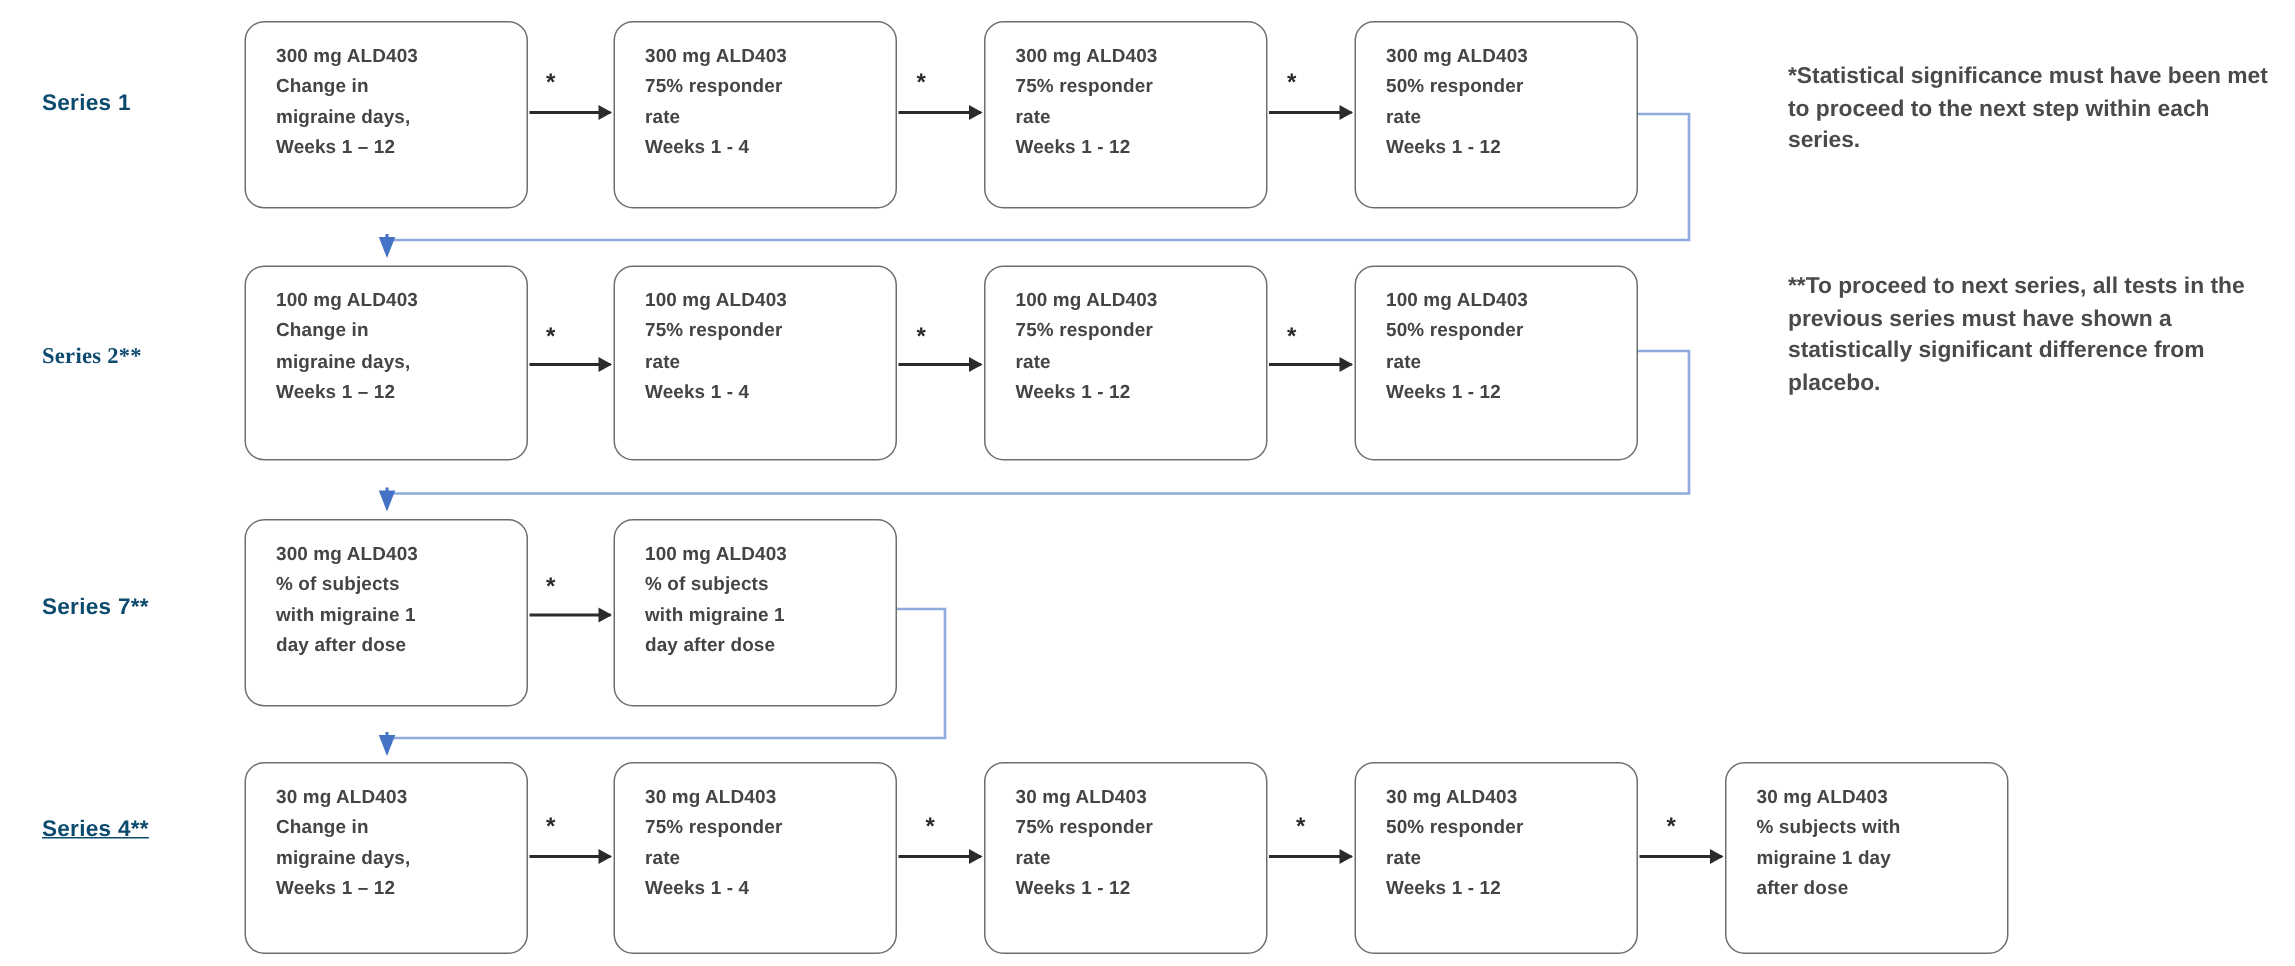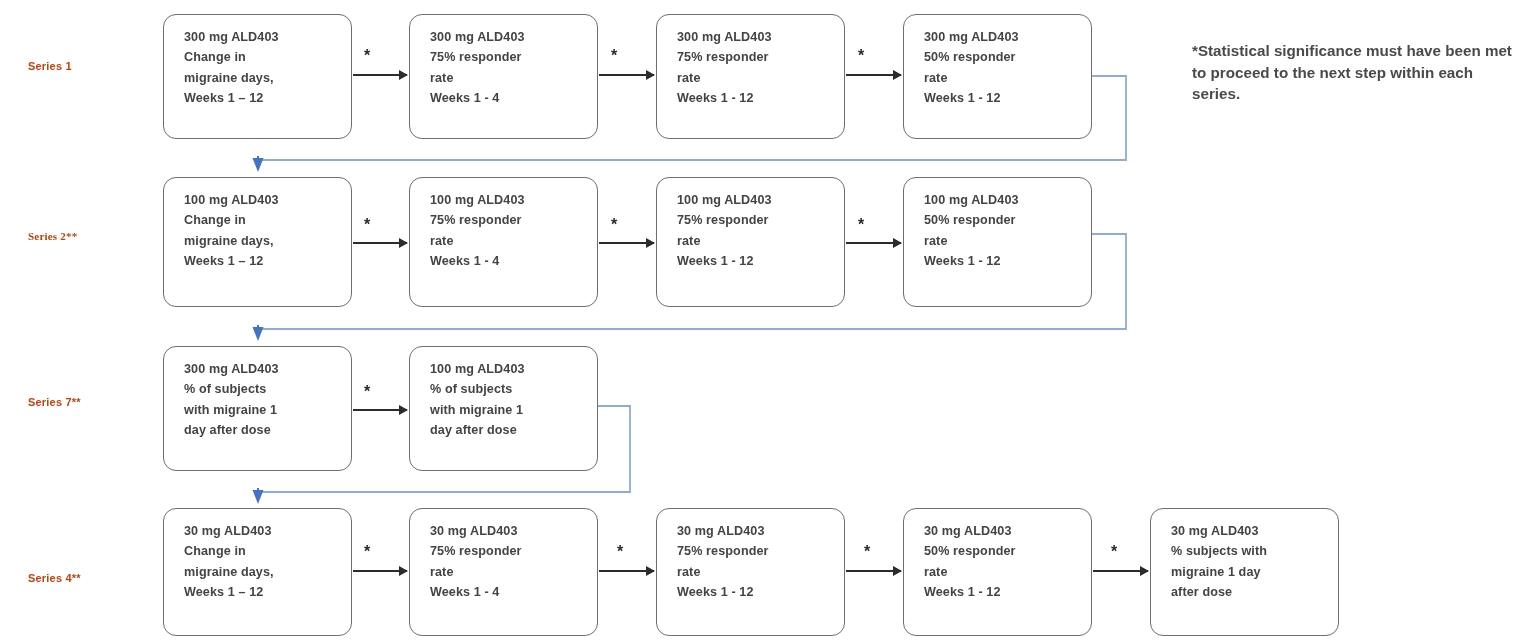--- a/index.html
+++ b/index.html
@@ -15,23 +15,23 @@
     position: relative;
     width: 1530px;
     height: 644px;
     background: #ffffff;
     overflow: hidden;
   }
 
   
   .series-label {
     position: absolute;
-    font-size: 11px;
+    font-size: 15px;
     font-weight: 700;
-    color: #c2410c;
+    color: #0c4a6e;
     letter-spacing: .2px;
     white-space: nowrap;
   }
 
   
   .node {
     position: absolute;
     box-sizing: border-box;
     border: 1.6px solid #6e6e6e;
     border-radius: 13px;
@@ -182,21 +182,21 @@
 day after dose</div>
 
   <div class="conn" style="left:0; top:0;">
     <svg width="1530" height="644">
       <polyline points="598,406 630,406 630,492 258,492" fill="none" stroke="#8faadc" stroke-width="1.8"></polyline>
       <polygon points="258,504 252.5,490 263.5,490" fill="#4472c4"></polygon>
       <line x1="258" y1="488" x2="258" y2="498" stroke="#4472c4" stroke-width="2"></line>
     </svg>
   </div>
 
-  <div class="series-label" style="left:28px; top:572px;">Series 4**</div>
+  <div class="series-label" style="left:28px; top:544px;text-decoration:underline;">Series 4**</div>
 
   <div class="node" style="left:163px; top:508px; width:189px; height:128px;">30 mg ALD403
 Change in
 migraine days,
 Weeks 1 – 12</div>
   <div class="star" style="left:364px; top:544px;">*</div>
   <div class="arrow" style="left:353px; top:570px; width:54px;"></div>
 
   <div class="node" style="left:409px; top:508px; width:189px; height:128px;">30 mg  ALD403
 75% responder
@@ -218,14 +218,15 @@
 Weeks 1 - 12</div>
   <div class="star" style="left:1111px; top:544px;">*</div>
   <div class="arrow" style="left:1093px; top:570px; width:55px;"></div>
 
   <div class="node" style="left:1150px; top:508px; width:189px; height:128px;">30 mg ALD403
 % subjects with
 migraine 1 day
 after dose</div>
 
   <div class="note" style="left:1192px; top:40px;">*Statistical significance must have been met to proceed to the next step within each series.</div>
+  <div class="note" style="left:1192px; top:180px;">**To proceed to next series, all tests in the previous series must have shown a statistically significant difference from placebo.</div>
 
 </div>
 
 </body></html>

